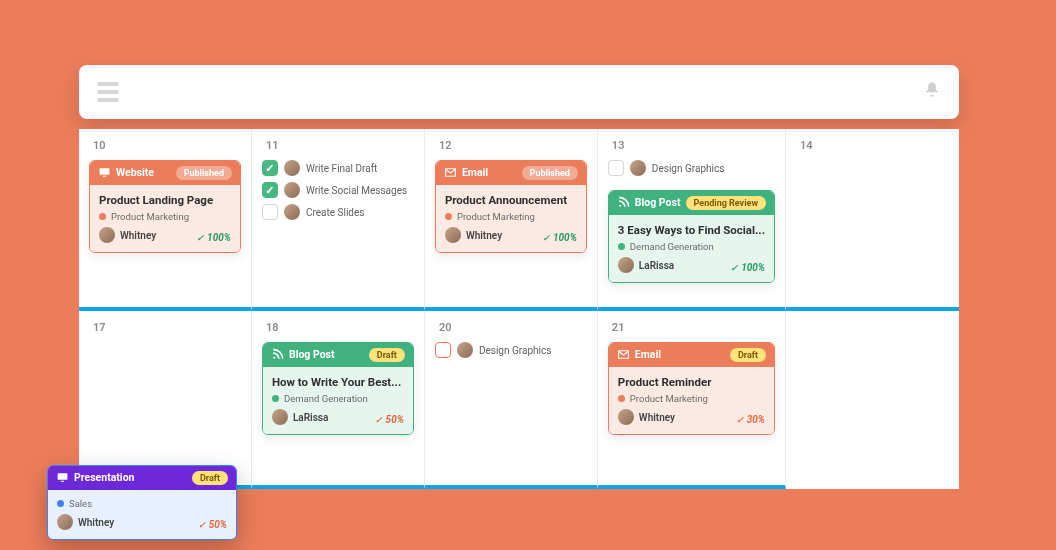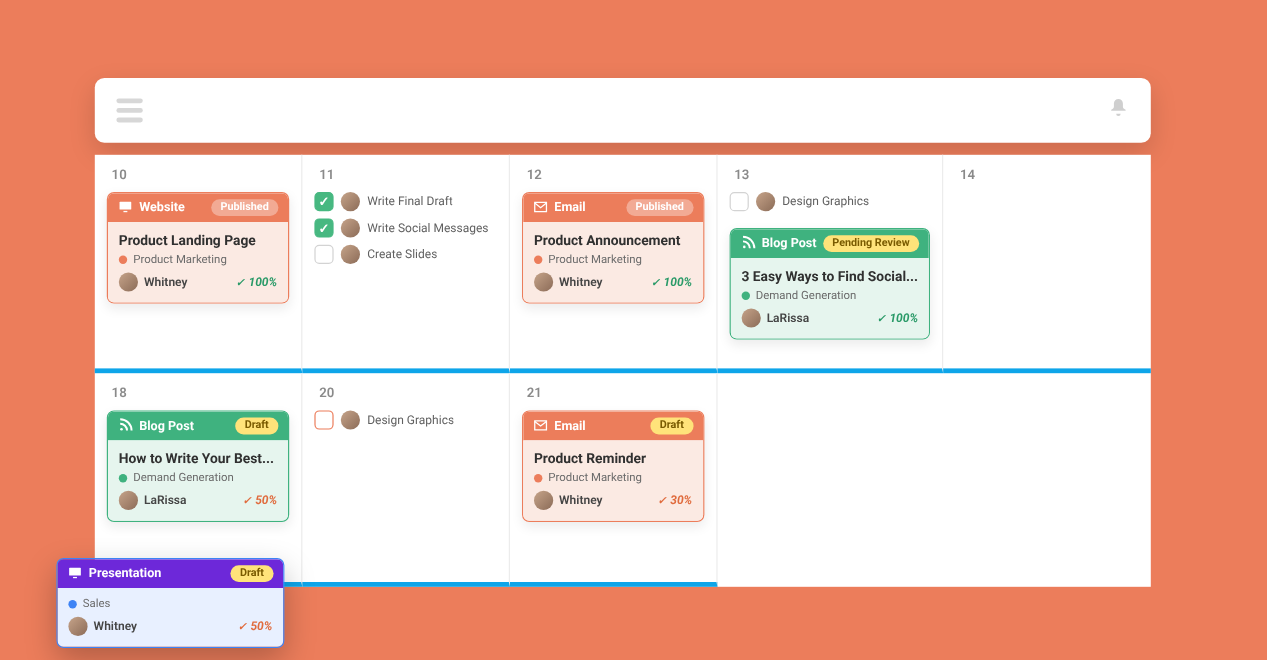--- a/index.html
+++ b/index.html
@@ -29,21 +29,21 @@
   .ctype .ic{width:13px;height:13px;display:flex;align-items:center;justify-content:center}
   .ctype .ic svg{width:13px;height:13px;fill:#fff}
   .badge{font-size:9px;font-weight:700;padding:2px 8px;border-radius:10px}
   .badge.pub{background:rgba(255,255,255,.35);color:#fff}
   .badge.yellow{background:#ffe37a;color:#7a5b00}
   .cbody{padding:8px 9px 9px}
   .ctitle{font-size:11.5px;font-weight:700;color:#303030;margin-bottom:4px;white-space:nowrap;overflow:hidden;text-overflow:ellipsis}
   .catrow{display:flex;align-items:center;gap:5px;margin-bottom:5px}
   .catdot{width:7px;height:7px;border-radius:50%}
   .catlabel{font-size:9.5px;color:#6b6b6b}
-  .meta{display:flex;align-items:center;justify-content:space-between}
+  .meta{display:flex;align-items:flex-end;justify-content:space-between}
   .metaleft{display:flex;align-items:center;gap:5px}
   .metaleft .avatar{width:16px;height:16px}
   .owner{font-size:10px;font-weight:600;color:#454545}
   .pct{font-size:10px;font-weight:700;font-style:italic;display:flex;align-items:center;gap:2px}
   .pct::before{content:"✓";font-size:9px;margin-right:1px}
   
   .orange .chead{background:#ec7d5b}
   .orange{border-color:#ec7d5b}
   .orange .cbody{background:#fbeae3}
   .green .chead{background:#3fb27f}
@@ -193,20 +193,23 @@
               <span class="pct green">100%</span>
             </div>
         </div>
       </div>
     </div>
 
     <div class="cell">
       <div class="daynum">14</div>
     </div>
 
+    <div class="cell">
+      <div class="daynum">17</div>
+    </div>
 
     <div class="cell">
       <div class="daynum">18</div>
       <div class="card green">
         <div class="chead">
             <div class="ctype">
               <span class="ic">
                 <svg viewBox="0 0 24 24">
                   <circle cx="6" cy="18" r="2"></circle>
                   <path d="M4 11a9 9 0 0 1 9 9h3A12 12 0 0 0 4 8zM4 4a16 16 0 0 1 16 16h3A19 19 0 0 0 4 1z"></path>

